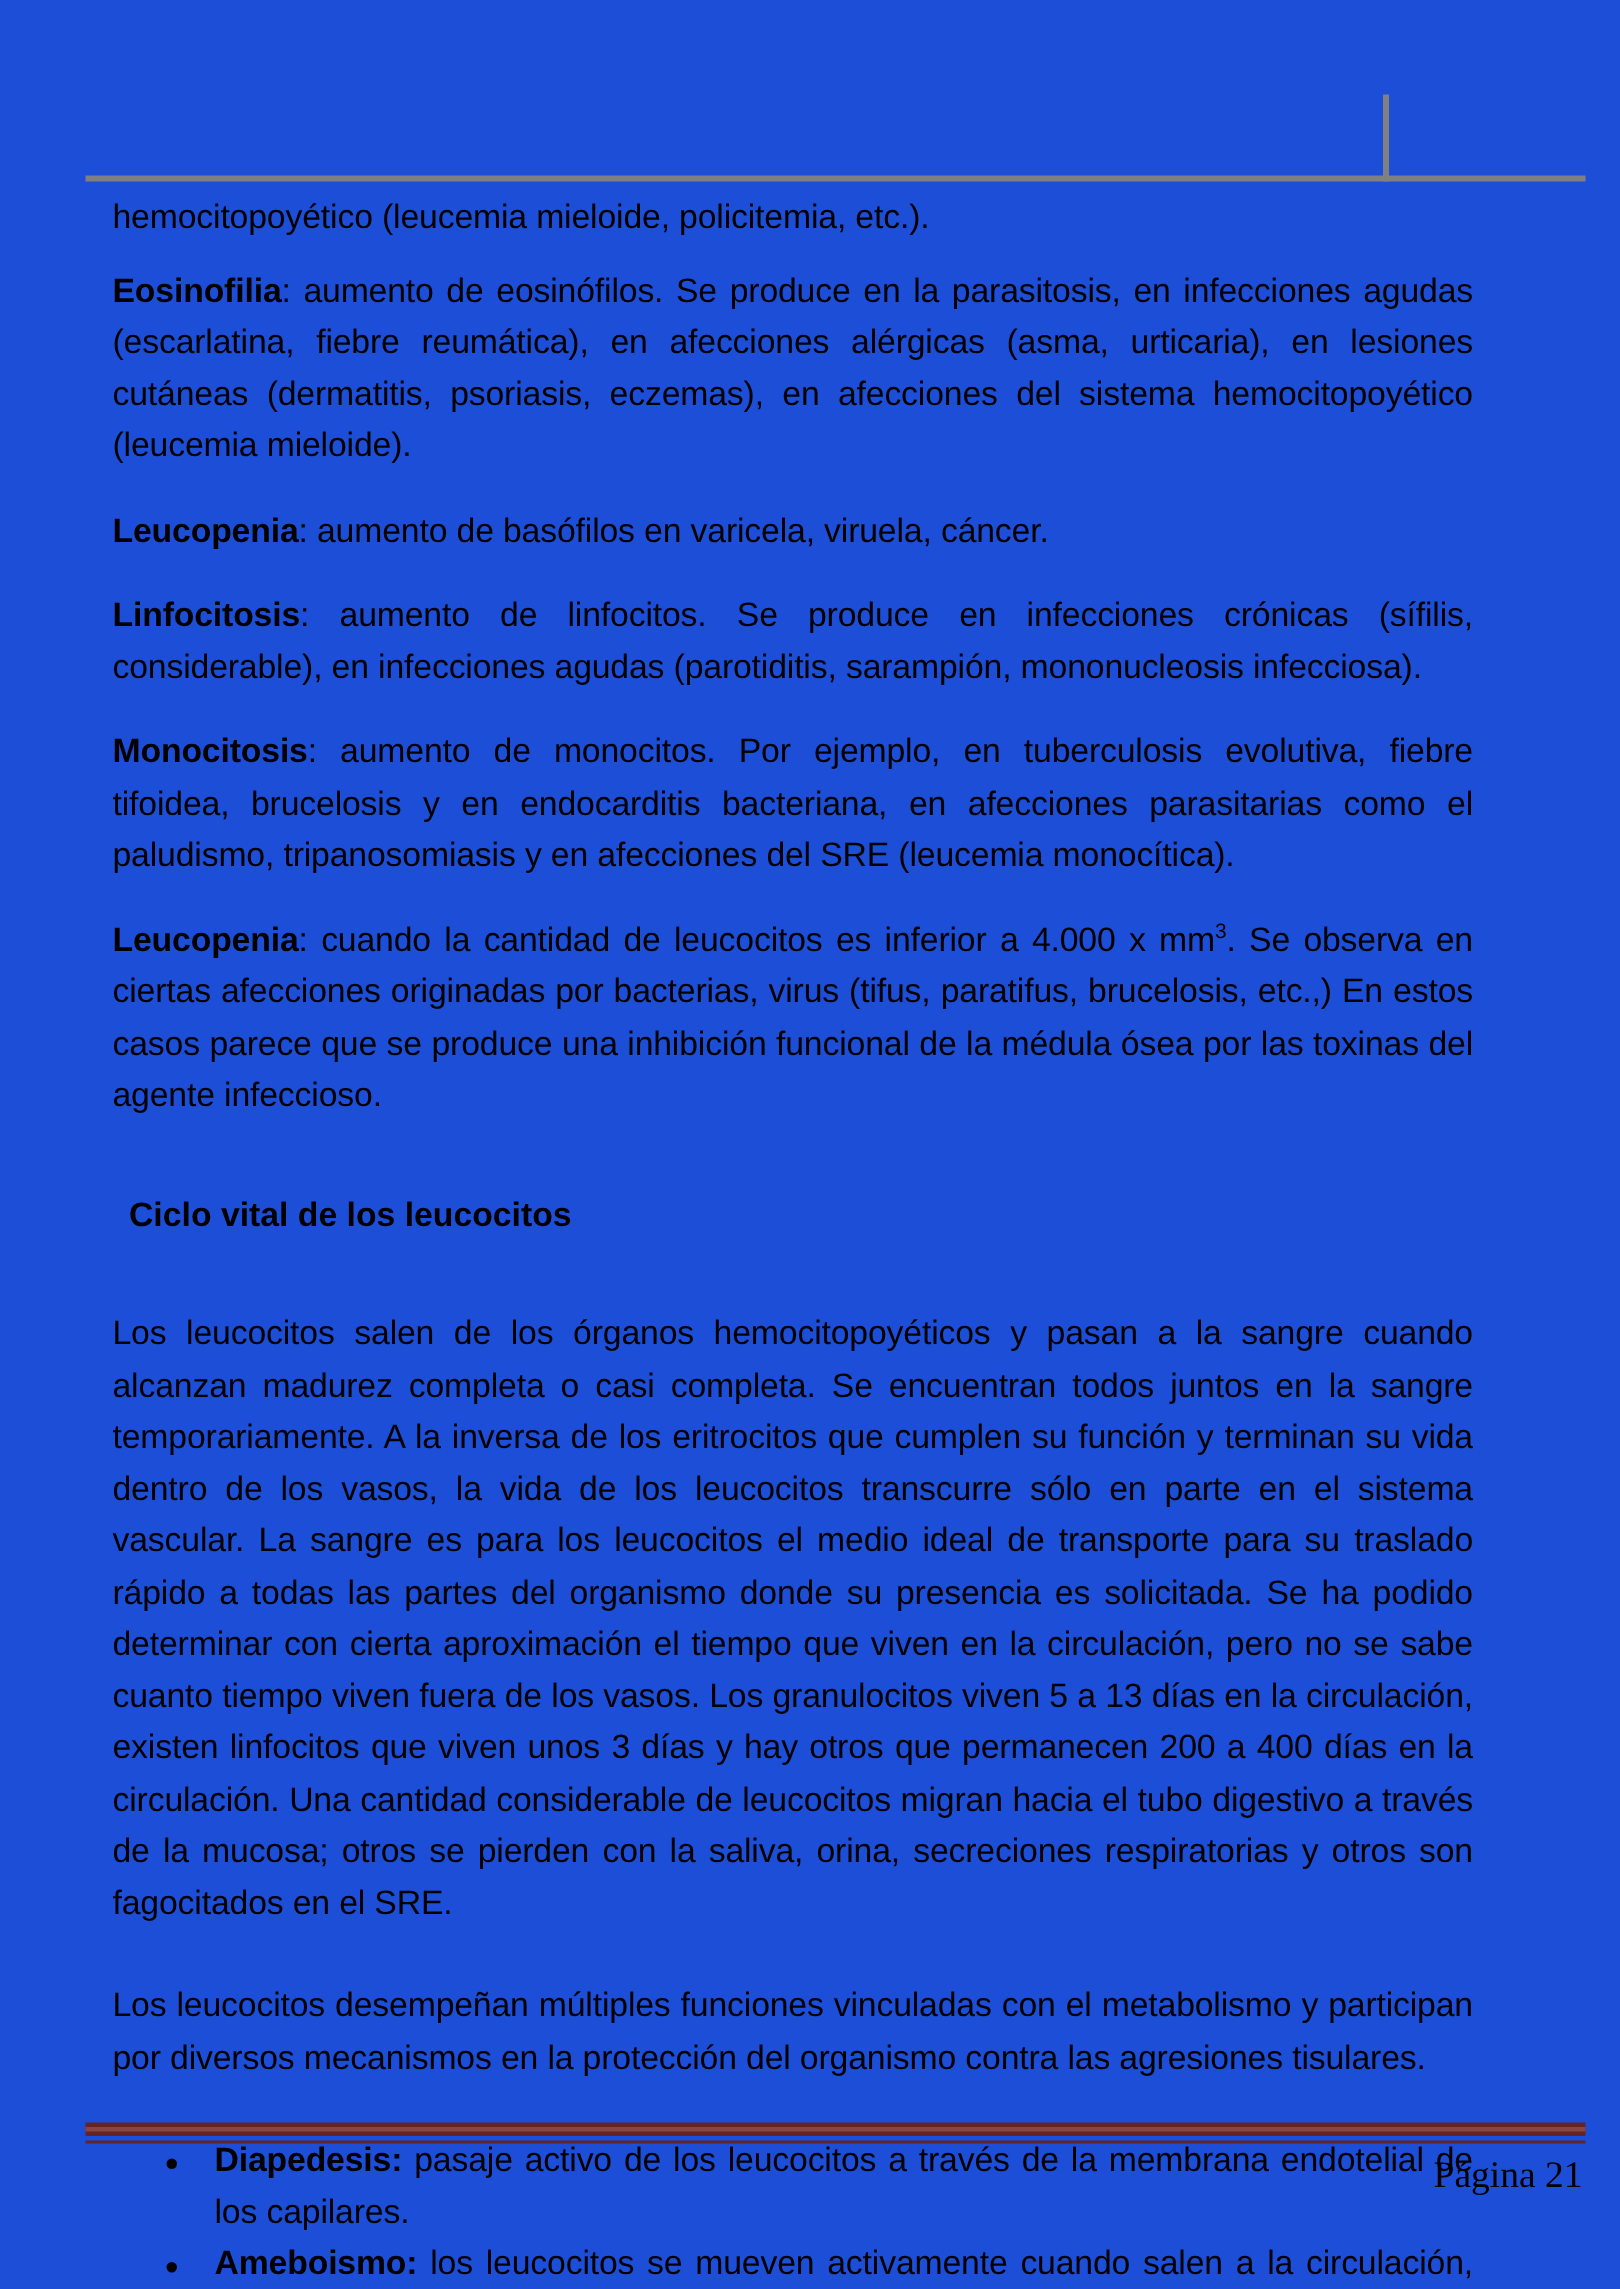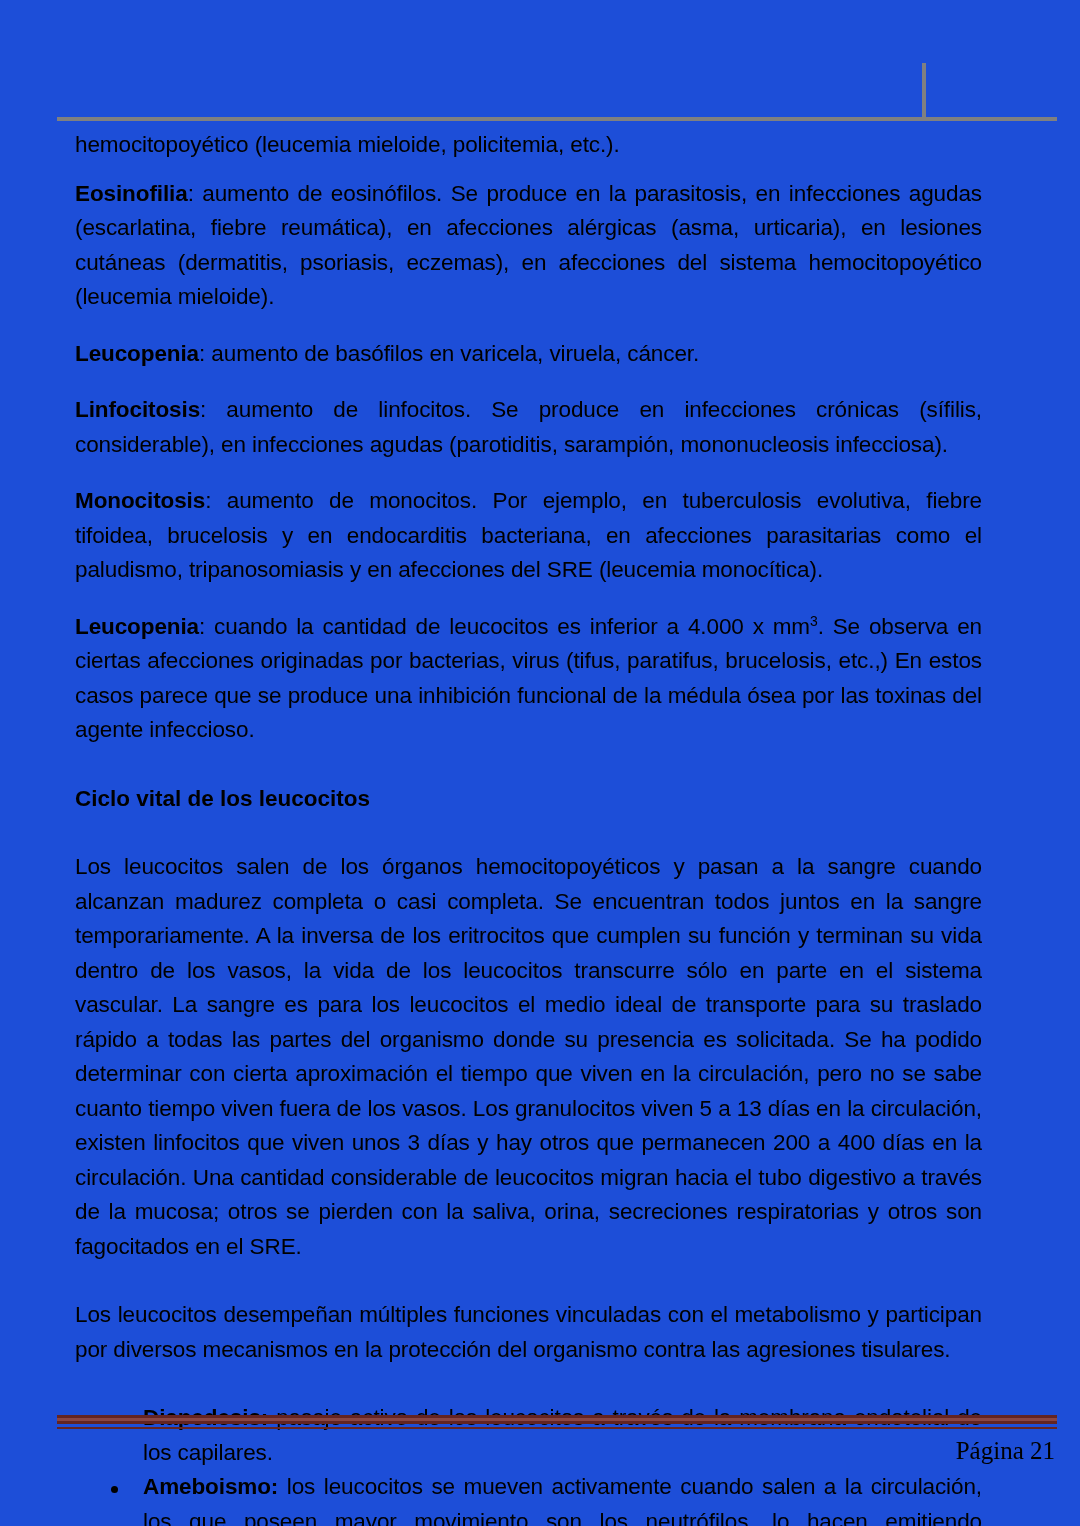--- a/index.html
+++ b/index.html
@@ -68,21 +68,21 @@
   }
   p.body.last-left { text-align: left; }
 
   .gap-sm { height: 14px; }
   .gap-md { height: 22px; }
   .gap-lg { height: 34px; }
 
   b, .bold { font-weight: bold; }
 
   h3.heading {
-    margin: 0;
+    margin: 11px;
     font-size: 22.5px;
     line-height: 34.5px;
     font-weight: bold;
     text-align: left;
   }
 
   sup.sup {
     font-size: 0.62em;
     vertical-align: super;
     line-height: 0;

